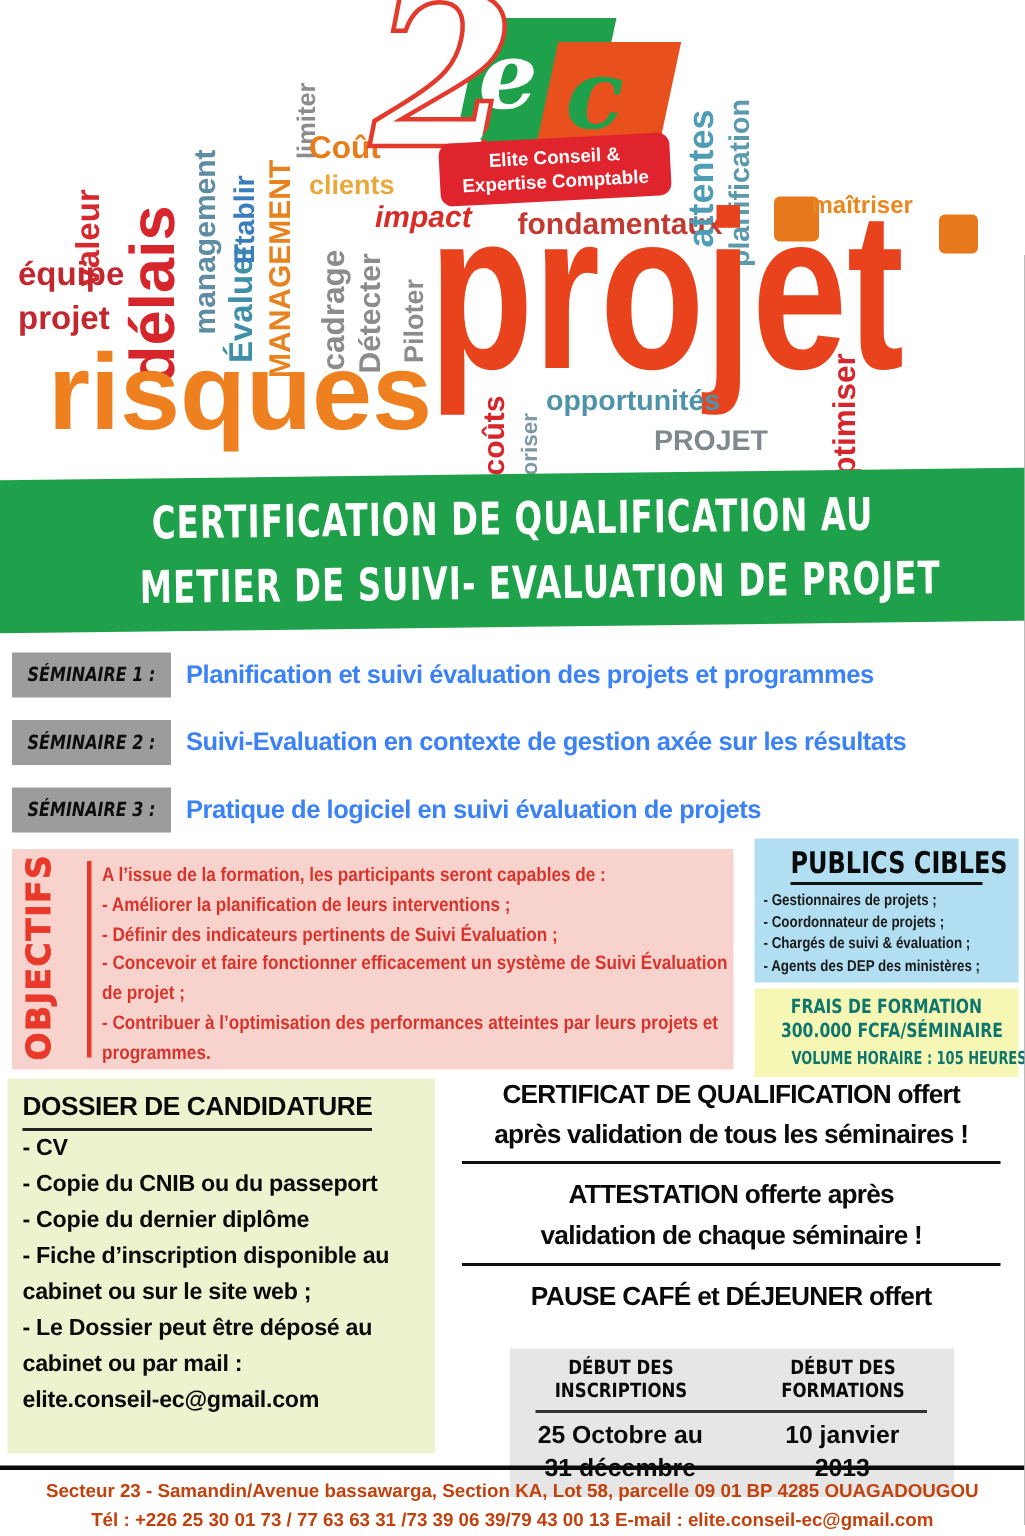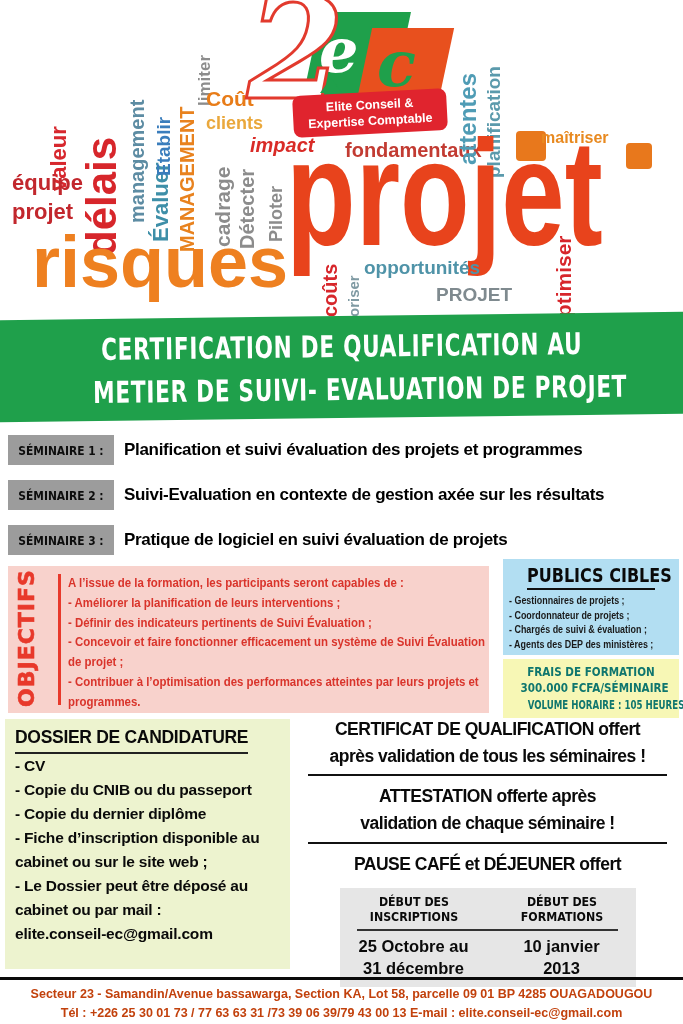--- a/index.html
+++ b/index.html
@@ -40,24 +40,24 @@
   .banner{position:absolute;left:-4px;top:316px;width:692px;height:102px;z-index:3;
         transform:rotate(-0.7deg);color:#fff;text-align:center;padding-top:11px;
         box-sizing:border-box;}
   .banner-line{font-size:30px;letter-spacing:1px;transform:scaleX(0.72);line-height:1.3;
         margin-bottom:4px;white-space:nowrap;}
 
   
   .seminars{position:absolute;left:8px;top:435px;right:0;z-index:2;}
   .sem-row{display:flex;align-items:center;height:30px;margin-bottom:15px;}
   .sem-label{width:106px;height:30px;background:#9c9c9c;color:#0d0d0d;display:flex;
-        align-items:center;justify-content:center;flex:none;}
+        align-items:center;justify-content:center;flex:none;font-style:italic;}
   .sem-label span{font-size:13px;transform:scaleX(0.82);white-space:nowrap;}
   .sem-text{margin-left:10px;font-weight:bold;font-size:17px;letter-spacing:-0.3px;
-        white-space:nowrap;color:#000000;}
+        white-space:nowrap;color:#3b82f6;}
 
   
   .objectifs{position:absolute;left:8px;top:566px;width:481px;height:147px;
         background:#f8d2cc;z-index:2;}
   .obj-label{position:absolute;left:6px;top:141px;font-size:22px;letter-spacing:1px;
         color:#e8392b;-webkit-text-stroke:0.6px #e8392b;transform:rotate(-90deg);
         transform-origin:0 0;white-space:nowrap;}
   .obj-divider{position:absolute;left:50px;top:8px;width:3px;height:131px;background:#e8392b;}
   .obj-text{position:absolute;left:60px;top:7px;width:474px;transform:scaleX(0.88);
         transform-origin:0 0;color:#d9342b;font-weight:bold;font-size:13px;line-height:1.52;}
@@ -84,21 +84,21 @@
   .dossier-items{font-weight:bold;font-size:15.5px;letter-spacing:-0.2px;line-height:1.55;}
 
   
   .offers{position:absolute;left:292px;top:716px;width:391px;text-align:center;z-index:2;
         color:#0a0a0a;}
   .offer-line{font-weight:bold;font-size:17.5px;letter-spacing:-0.5px;line-height:1.55;
         white-space:nowrap;}
   .offer-hr{height:2px;background:#111;width:92%;margin:4px auto 7px;}
 
   
-  .sched{margin:10px auto 0;width:296px;background:#e6e6e6;display:grid;
+  .sched{margin:21px auto 0;width:296px;background:#e6e6e6;display:grid;
         grid-template-columns:1fr 1fr;padding:7px 0 8px;}
   .sched-h{font-size:13px;line-height:1.15;transform:scaleX(0.85);white-space:nowrap;}
   .sched-hr{grid-column:1/3;height:2px;background:#333;width:88%;margin:4px auto;}
   .sched-v{font-weight:bold;font-size:16.5px;line-height:1.35;}
 
   
   .footer{position:absolute;left:0;top:977px;width:683px;border-top:3px solid #0a0a0a;
         padding-top:5px;text-align:center;font-weight:bold;font-size:12.5px;line-height:1.5;
         color:#c2410c;z-index:2;}
 </style>

